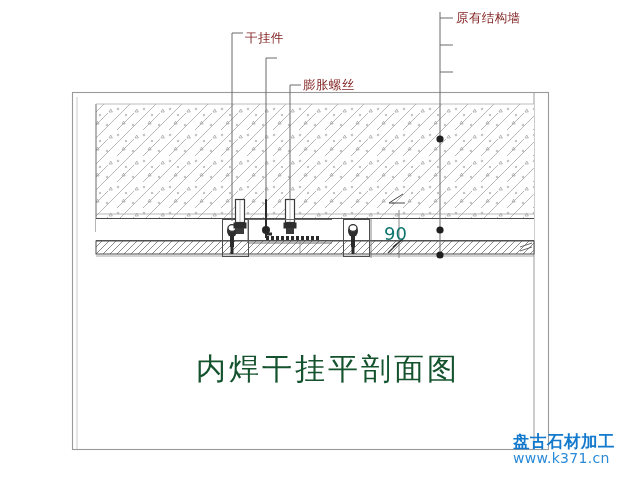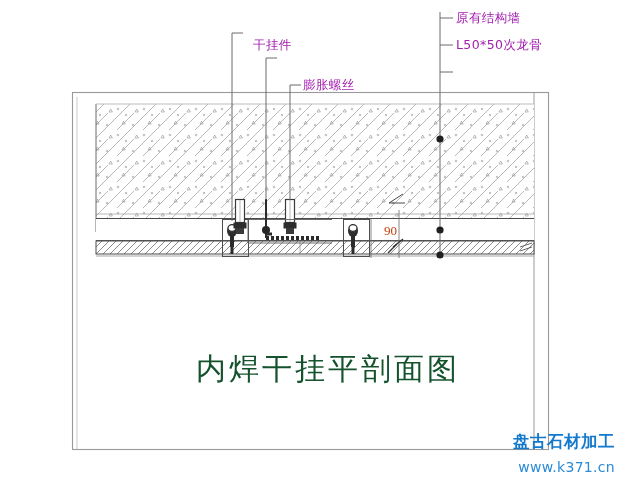--- a/index.html
+++ b/index.html
@@ -24,59 +24,58 @@
   }
   .anno {
     position: absolute;
     color: #262626;
     white-space: nowrap;
     font-family: "DejaVu Sans", "Liberation Sans", sans-serif;
   }
   .callout-label {
     font-size: 12.5px;
     letter-spacing: 0.4px;
-    color: #a21caf;
+    color: #7f1d1d;
   }
   #title-text {
     position: absolute;
     left: 196px;
     top: 349px;
     font-size: 30px;
     letter-spacing: 3px;
     color: #14532d;
     font-family: "DejaVu Serif", "Liberation Serif", serif;
     font-weight: 400;
   }
   #dim-90 {
     position: absolute;
     left: 384px;
     top: 223px;
-    font-size: 13px;
-    color: #c2410c;
-    font-family: Liberation Serif, serif;
+    font-size: 18px;
+    color: #0f766e;
   }
   #watermark {
     position: absolute;
     left: 513px;
     top: 433px;
-    text-align: right;
+    text-align: left;
     line-height: 1.05;
   }
   #watermark-cn {
     font-size: 16.5px;
     font-weight: bold;
     color: #1379cc;
     letter-spacing: 0.5px;
     font-family: "DejaVu Sans", "Liberation Sans", sans-serif;
   }
   #watermark-url {
     font-size: 14px;
     color: #2a8ad8;
     letter-spacing: 0.3px;
-    margin-top: 10px;
+    margin-top: 1px;
     font-family: "DejaVu Sans", "Liberation Sans", sans-serif;
   }
 </style>
 </head>
 <body>
 
 <div id="page">
 
   <svg id="drawing-svg" viewBox="0 0 633 480" xmlns="http://www.w3.org/2000/svg">
     <defs>
@@ -210,28 +209,27 @@
       <circle cx="440" cy="230" r="3.6" fill="#1f1f1f"></circle>
       <circle cx="440" cy="255" r="3.6" fill="#1f1f1f"></circle>
     </g>
 
     <g stroke="#4a4a4a" fill="none">
       <path d="M389 203 l14 -9" stroke-width="1"></path>
       <path d="M389 203 l16 0" stroke-width="1"></path>
     </g>
   </svg>
 
-  <div class="anno callout-label" style="left:245px; top:37px;margin-left:8px;">干挂件</div>
+  <div class="anno callout-label" style="left:245px; top:30px;">干挂件</div>
 
 
   <div class="anno callout-label" style="left:303px; top:77px;text-align:right;">膨胀螺丝</div>
 
   <div class="anno callout-label" style="left:456px; top:10px;">原有结构墙</div>
 
-  <div class="anno callout-label" style="left:456px; top:37px;">L50*50次龙骨</div>
 
 
   <div id="dim-90">90</div>
 
   <div id="title-text">内焊干挂平剖面图</div>
 
   <div id="watermark">
     <div id="watermark-cn">盘古石材加工</div>
     <div id="watermark-url">www.k371.cn</div>
   </div>

